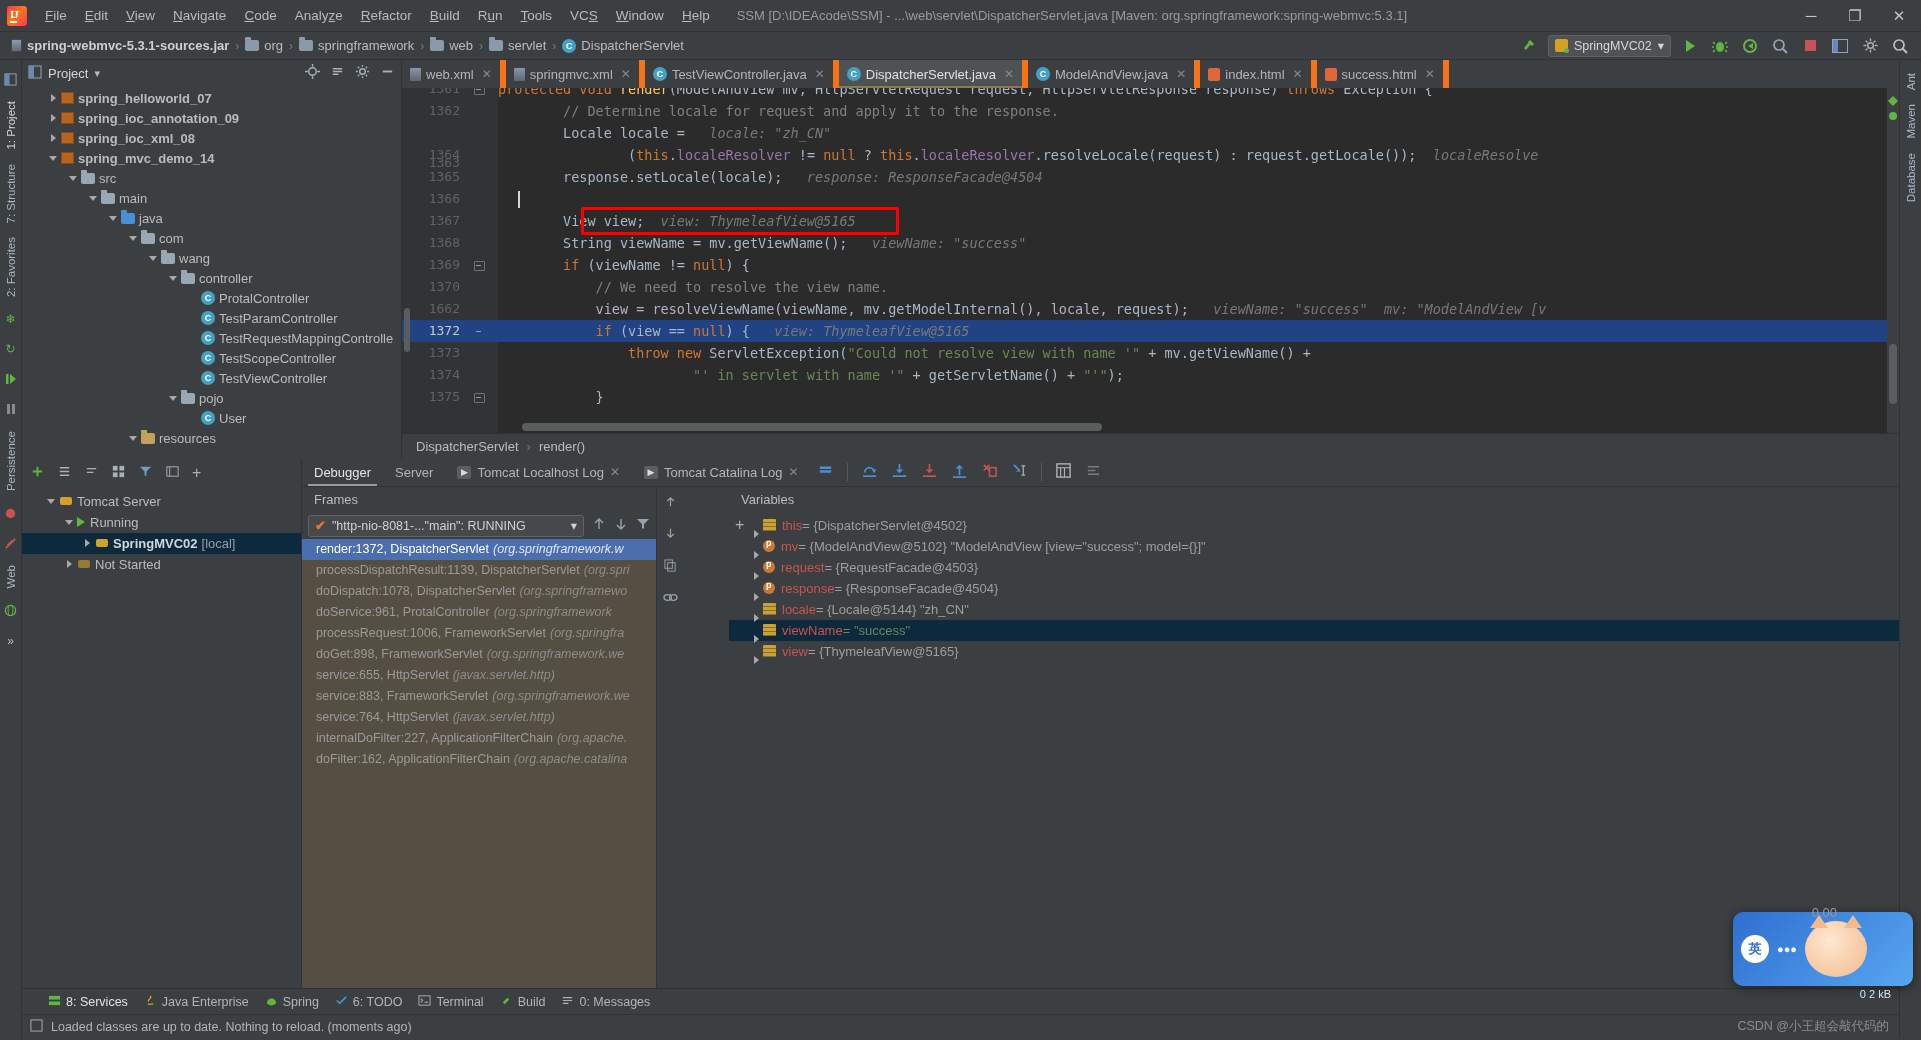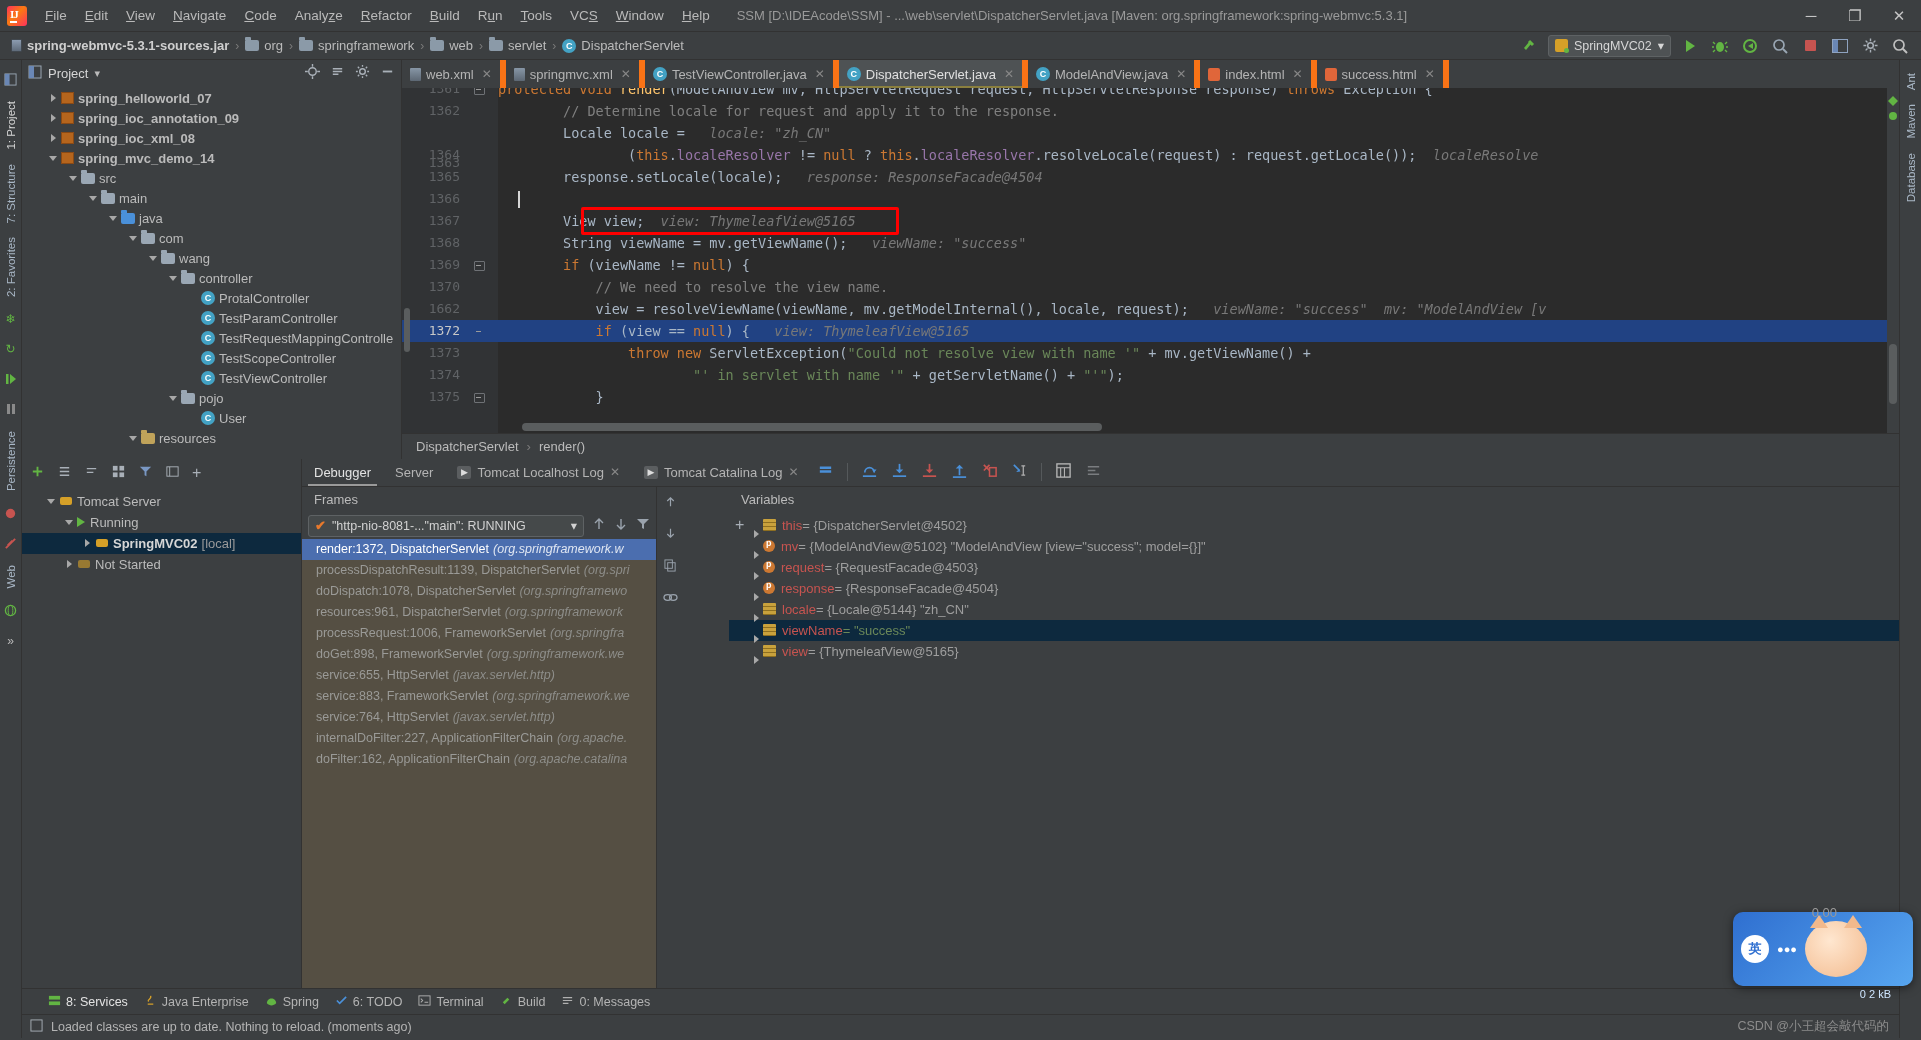--- a/index.html
+++ b/index.html
@@ -784,21 +784,21 @@
                   </div>
                   <div class="frow">
                     <span>processDispatchResult:1139, DispatcherServlet</span>
                     <i>(org.spri</i>
                   </div>
                   <div class="frow">
                     <span>doDispatch:1078, DispatcherServlet</span>
                     <i>(org.springframewo</i>
                   </div>
                   <div class="frow">
-                    <span>resources:961, DispatcherServlet</span>
+                    <span>doService:961, ProtalController</span>
                     <i>(org.springframework</i>
                   </div>
                   <div class="frow">
                     <span>processRequest:1006, FrameworkServlet</span>
                     <i>(org.springfra</i>
                   </div>
                   <div class="frow">
                     <span>doGet:898, FrameworkServlet</span>
                     <i>(org.springframework.we</i>
                   </div>

